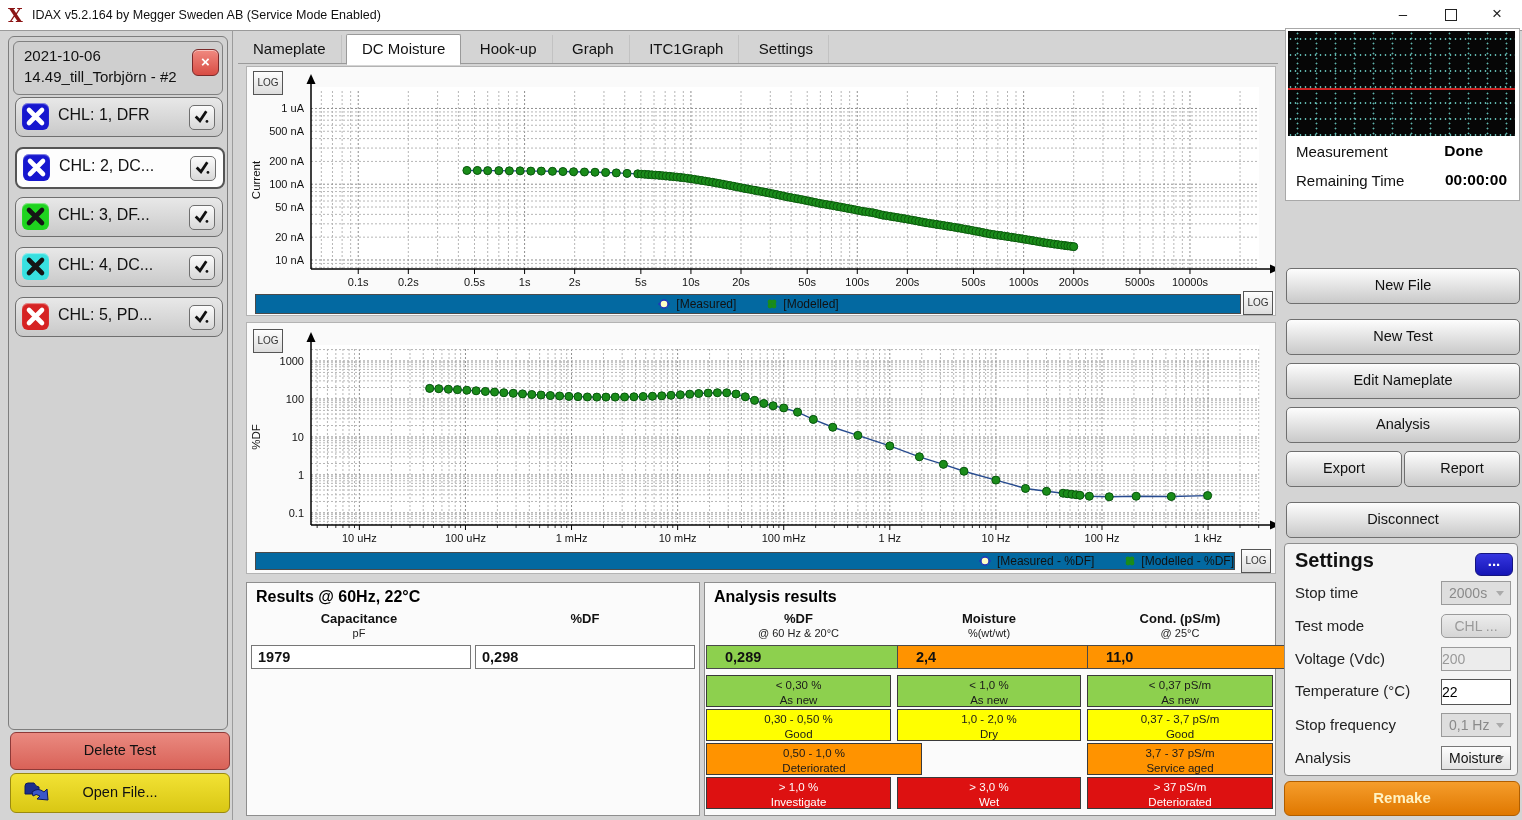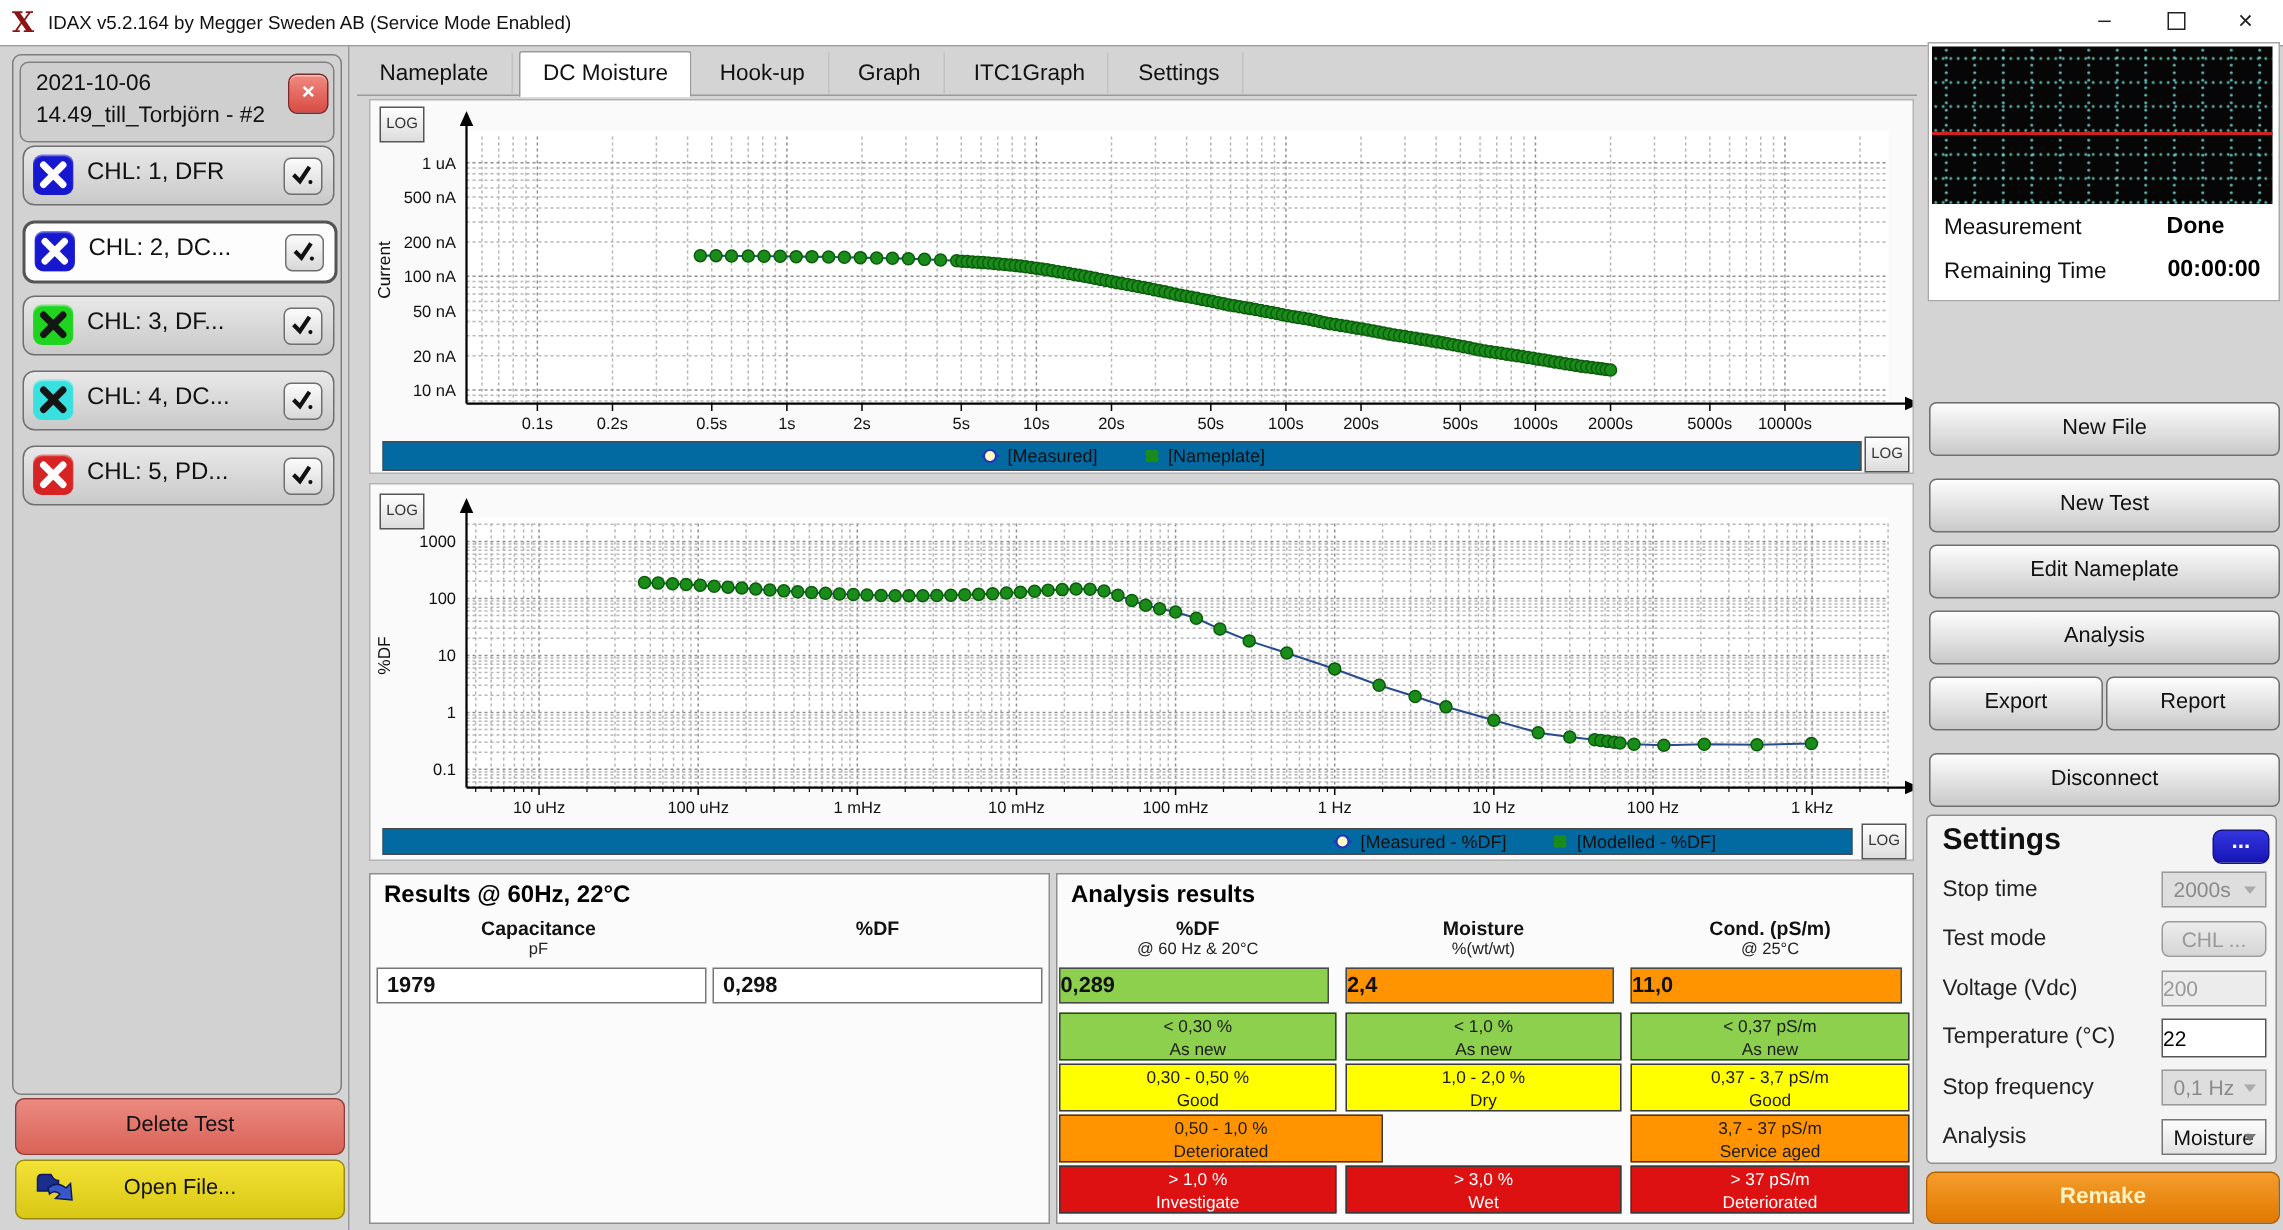--- a/index.html
+++ b/index.html
@@ -43,21 +43,21 @@
   .legend-strip .li{display:flex;align-items:center;gap:5px;}
   svg text{font-family:"Liberation Sans",sans-serif;}
   
   .res-panel{background:#fbfbfb;border:1px solid #8e8e8e;}
   #panel-results{left:246px;top:582px;width:452px;height:232px;}
   #panel-analysis{left:704px;top:582px;width:570px;height:232px;}
   .panel-title{position:absolute;left:9px;top:5px;font-size:16px;font-weight:bold;color:#000;}
   .col-header{position:absolute;text-align:center;font-size:13px;font-weight:bold;}
   .col-sub{position:absolute;text-align:center;font-size:11px;color:#222;}
   .val-box{position:absolute;height:22px;border:1px solid #777;background:#fff;font-size:14.5px;font-weight:bold;line-height:22px;padding-left:6px;}
-  .aval{position:absolute;height:22px;border:1px solid #4a4a4a;font-size:14.5px;font-weight:bold;line-height:22px;padding-left:0;}
+  .aval{position:absolute;height:22px;border:1px solid #4a4a4a;font-size:14.5px;font-weight:bold;line-height:22px;padding-left:18px;}
   .gcell{position:absolute;height:32px;border:1px solid #3a3a3a;text-align:center;font-size:11.5px;line-height:1.3;padding-top:2px;box-sizing:border-box;}
   
   #panel-status{left:1285px;top:28px;width:233px;height:171px;background:#fff;border:1px solid #a8a8a8;}
   #scope{position:absolute;left:2px;top:2px;width:227px;height:105px;background-color:#060606;
     background-image:radial-gradient(circle,rgba(110,210,200,.85) .7px,transparent 1.2px),radial-gradient(circle,rgba(110,210,200,.85) .7px,transparent 1.2px);
     background-size:19px 5px,5px 16px;}
   #scope-line{position:absolute;left:0;top:57px;width:227px;height:2px;background:#c22;}
   .stat-label{position:absolute;left:10px;font-size:15px;color:#111;}
   .stat-value{position:absolute;right:12px;font-size:15.5px;font-weight:bold;color:#000;}
   .rbtn{position:absolute;left:1286px;width:232px;height:34px;border:1px solid #6f6f6f;border-radius:5px;background:linear-gradient(#fdfdfd,#c9c9c9);text-align:center;line-height:32px;font-size:14.5px;color:#111;}
@@ -517,21 +517,21 @@
           </svg>
         <span>[Measured]</span>
       </span>
       <span class="li">
         <svg width="12" height="12">
             <circle cx="4" cy="4" r="2.4" fill="#1a8c1a"></circle>
             <circle cx="8" cy="4" r="2.4" fill="#1a8c1a"></circle>
             <circle cx="4" cy="8" r="2.4" fill="#1a8c1a"></circle>
             <circle cx="8" cy="8" r="2.4" fill="#1a8c1a"></circle>
           </svg>
-        <span>[Nameplate]</span>
+        <span>[Modelled]</span>
       </span>
     </div>
     <div class="log-btn" style="left:996px;top:224px">LOG</div>
   </div>
 
   <div class="abs chart-panel" id="panel-chart2">
     <svg id="svg2" width="1028" height="222">
         <rect x="64" y="22" width="948" height="180" fill="#ffffff"></rect>
         <line x1="70.15227637058015" x2="70.15227637058015" y1="26" y2="202" stroke="#b6b6b6" stroke-dasharray="2,2" stroke-width="1"></line>
         <line x1="80.43331044814755" x2="80.43331044814755" y1="26" y2="202" stroke="#b6b6b6" stroke-dasharray="2,2" stroke-width="1"></line>
@@ -873,21 +873,21 @@
         <circle cx="824.8595740042158" cy="171.23634650229775" r="4" fill="#1a8c1a" stroke="#0b5c0b" stroke-width="1"></circle>
         <circle cx="829.0894813301965" cy="171.77711538559694" r="4" fill="#1a8c1a" stroke="#0b5c0b" stroke-width="1"></circle>
         <circle cx="832.9634960095291" cy="172.33621887147837" r="4" fill="#1a8c1a" stroke="#0b5c0b" stroke-width="1"></circle>
         <circle cx="842.3440395415482" cy="173.21210469380435" r="4" fill="#1a8c1a" stroke="#0b5c0b" stroke-width="1"></circle>
         <circle cx="862.2220751311677" cy="173.82298835824793" r="4" fill="#1a8c1a" stroke="#0b5c0b" stroke-width="1"></circle>
         <circle cx="889.1720909274864" cy="173.21210469380435" r="4" fill="#1a8c1a" stroke="#0b5c0b" stroke-width="1"></circle>
         <circle cx="924.2866519391098" cy="173.51471819924072" r="4" fill="#1a8c1a" stroke="#0b5c0b" stroke-width="1"></circle>
         <circle cx="960.6137469542805" cy="172.62304302834235" r="4" fill="#1a8c1a" stroke="#0b5c0b" stroke-width="1"></circle>
       </svg>
     <div class="log-btn" style="left:6px;top:6px">LOG</div>
-    <div class="legend-strip" style="top:229px;width:980px;justify-content:flex-end;gap:30px;padding-right:90px;box-sizing:border-box">
+    <div class="legend-strip" style="top:229px;width:980px;justify-content:flex-end;gap:30px;box-sizing:border-box">
       <span class="li">
         <svg width="14" height="12">
             <line x1="1" y1="6" x2="13" y2="6" stroke="#2233bb" stroke-width="1.2"></line>
             <circle cx="7" cy="6" r="4" fill="#ffffc4" stroke="#2233bb" stroke-width="1.4"></circle>
           </svg>
         <span>[Measured - %DF]</span>
       </span>
       <span class="li">
         <svg width="12" height="12">
             <circle cx="4" cy="4" r="2.4" fill="#1a8c1a"></circle>

